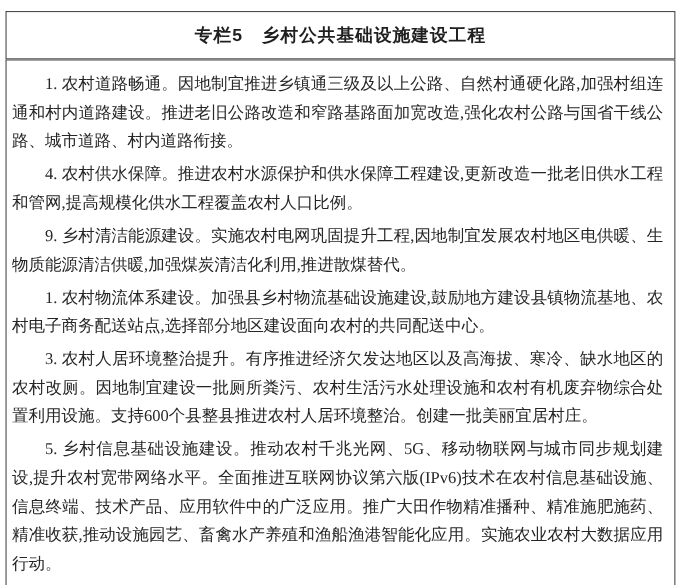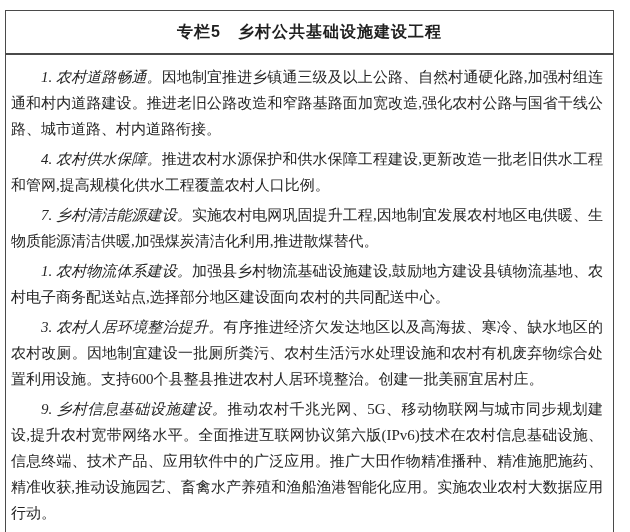--- a/index.html
+++ b/index.html
@@ -50,36 +50,35 @@
     line-height: 26px;
     color: var(--text-color);
     text-align: justify;
   }
   .item {
     margin: 0 0 4px 0;
     text-indent: 2em;
   }
   .item:last-child { margin-bottom: 0; }
   .item .lead {
-    font-style: italic;
   }
 </style>
 </head>
 <body>
 
 <div class="page">
   <div class="panel">
 
     <div class="title-box">
       <span>专栏5　乡村公共基础设施建设工程</span>
     </div>
 
     <div class="body-box">
       <p class="item"><span class="lead">1. 农村道路畅通。</span><span class="text">因地制宜推进乡镇通三级及以上公路、自然村通硬化路,加强村组连通和村内道路建设。推进老旧公路改造和窄路基路面加宽改造,强化农村公路与国省干线公路、城市道路、村内道路衔接。</span></p>
       <p class="item"><span class="lead">4. 农村供水保障。</span><span class="text">推进农村水源保护和供水保障工程建设,更新改造一批老旧供水工程和管网,提高规模化供水工程覆盖农村人口比例。</span></p>
-      <p class="item"><span class="lead">7. 乡村清洁能源建设。</span><span class="text">实施农村电网巩固提升工程,因地制宜发展农村地区电供暖、生物质能源清洁供暖,加强煤炭清洁化利用,推进散煤替代。</span></p>
+      <p class="item"><span class="lead">9. 乡村清洁能源建设。</span><span class="text">实施农村电网巩固提升工程,因地制宜发展农村地区电供暖、生物质能源清洁供暖,加强煤炭清洁化利用,推进散煤替代。</span></p>
       <p class="item"><span class="lead">1. 农村物流体系建设。</span><span class="text">加强县乡村物流基础设施建设,鼓励地方建设县镇物流基地、农村电子商务配送站点,选择部分地区建设面向农村的共同配送中心。</span></p>
       <p class="item"><span class="lead">3. 农村人居环境整治提升。</span><span class="text">有序推进经济欠发达地区以及高海拔、寒冷、缺水地区的农村改厕。因地制宜建设一批厕所粪污、农村生活污水处理设施和农村有机废弃物综合处置利用设施。支持600个县整县推进农村人居环境整治。创建一批美丽宜居村庄。</span></p>
-      <p class="item"><span class="lead">9. 乡村信息基础设施建设。</span><span class="text">推动农村千兆光网、5G、移动物联网与城市同步规划建设,提升农村宽带网络水平。全面推进互联网协议第六版(IPv6)技术在农村信息基础设施、信息终端、技术产品、应用软件中的广泛应用。推广大田作物精准播种、精准施肥施药、精准收获,推动设施园艺、畜禽水产养殖和渔船渔港智能化应用。实施农业农村大数据应用行动。</span></p>
+      <p class="item"><span class="lead">5. 乡村信息基础设施建设。</span><span class="text">推动农村千兆光网、5G、移动物联网与城市同步规划建设,提升农村宽带网络水平。全面推进互联网协议第六版(IPv6)技术在农村信息基础设施、信息终端、技术产品、应用软件中的广泛应用。推广大田作物精准播种、精准施肥施药、精准收获,推动设施园艺、畜禽水产养殖和渔船渔港智能化应用。实施农业农村大数据应用行动。</span></p>
     </div>
 
   </div>
 </div>
 
 </body></html>

